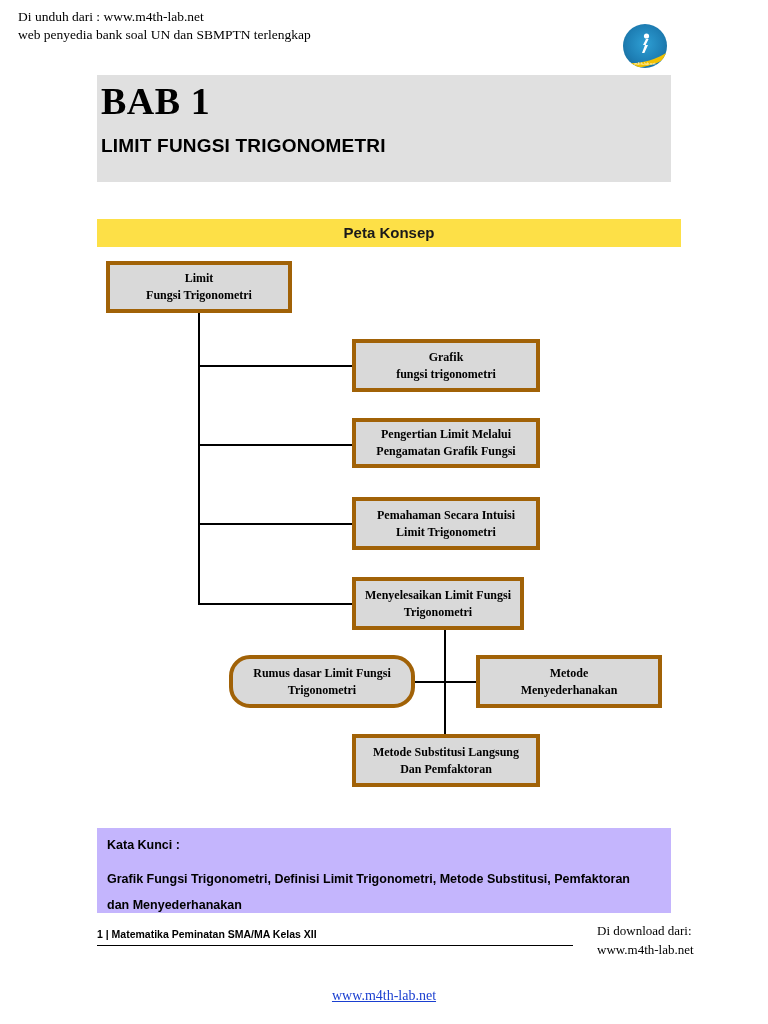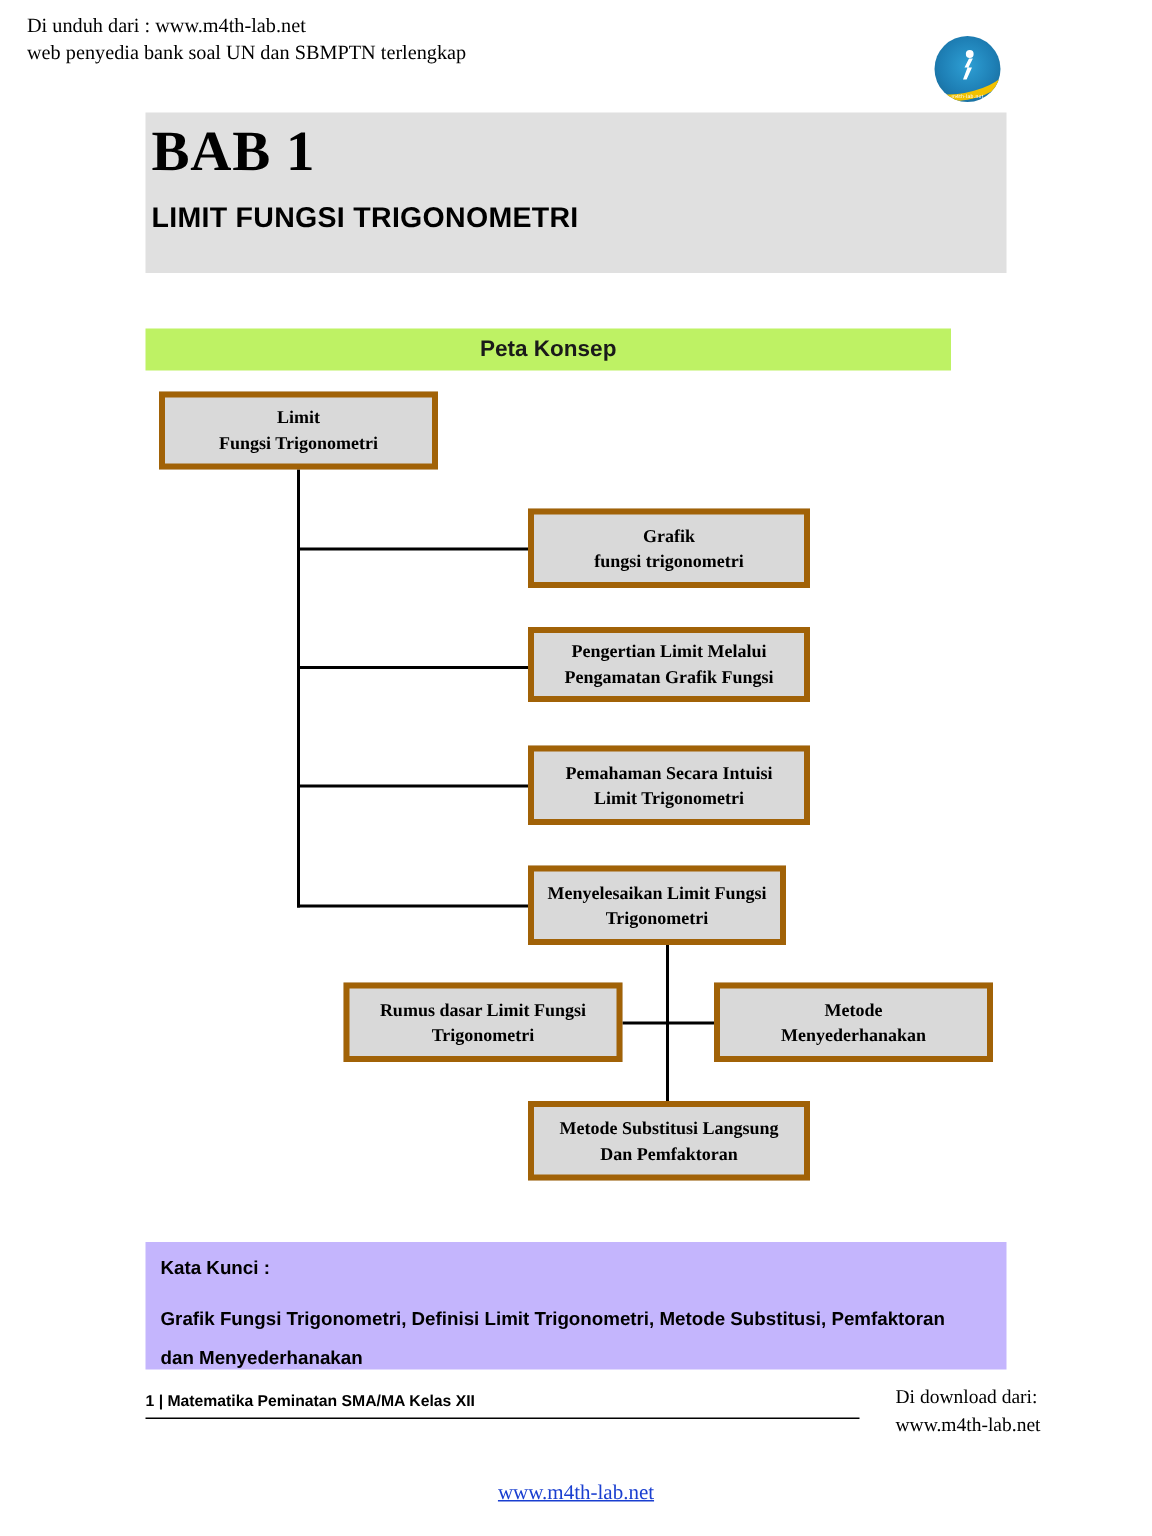--- a/index.html
+++ b/index.html
@@ -72,22 +72,22 @@
     letter-spacing: .2px;
     color:#000;
     padding-left: 4px;
     text-align: center;
   }
 
   
   .peta-band {
     position:absolute;
     left: 97px; top: 219px;
-    width: 537px; height: 28px;
-    background: #bef264;
+    width: 584px; height: 28px;
+    background: #fde047;
   }
   .peta-band .t {
     text-align:center;
     font-family:"Liberation Sans", sans-serif;
     font-size: 15px;
     font-weight: bold;
     line-height: 28px;
     color:#1a1a1a;
   }
 
@@ -213,21 +213,21 @@
   <div class="node" style="left:352px; top:497px; width:188px; height:53px;">
     <span>Pemahaman Secara Intuisi</span>
     <span>Limit Trigonometri</span>
   </div>
 
   <div class="node" style="left:352px; top:577px; width:172px; height:53px;">
     <span>Menyelesaikan Limit Fungsi</span>
     <span>Trigonometri</span>
   </div>
 
-  <div class="node" style="left:229px; top:655px; width:186px; height:53px;">
+  <div class="node" style="left:229px; top:655px; width:186px; height:53px;border-radius:21px;">
     <span>Rumus dasar Limit Fungsi</span>
     <span>Trigonometri</span>
   </div>
 
   <div class="node" style="left:352px; top:734px; width:188px; height:53px;">
     <span>Metode Substitusi Langsung</span>
     <span>Dan Pemfaktoran</span>
   </div>
 
   <div class="node" style="left:476px; top:655px; width:186px; height:53px;">

